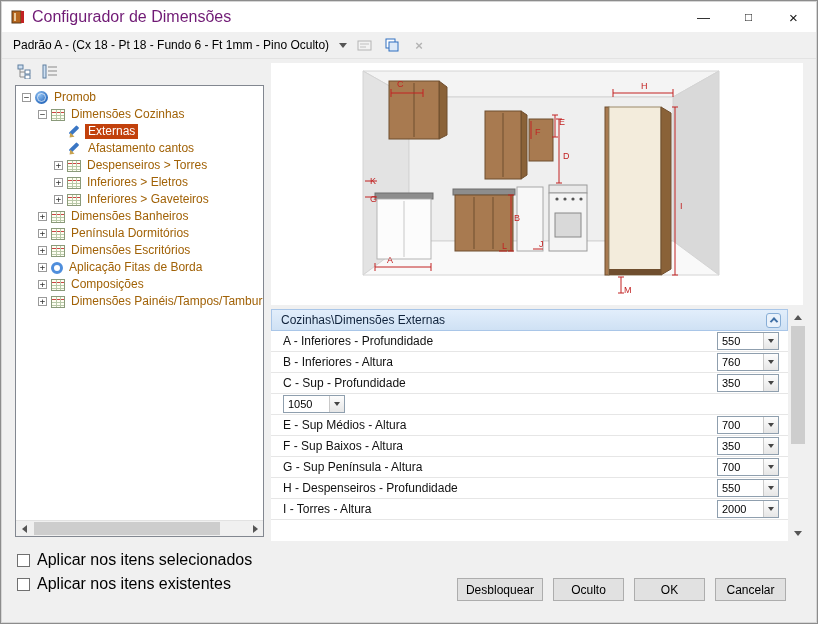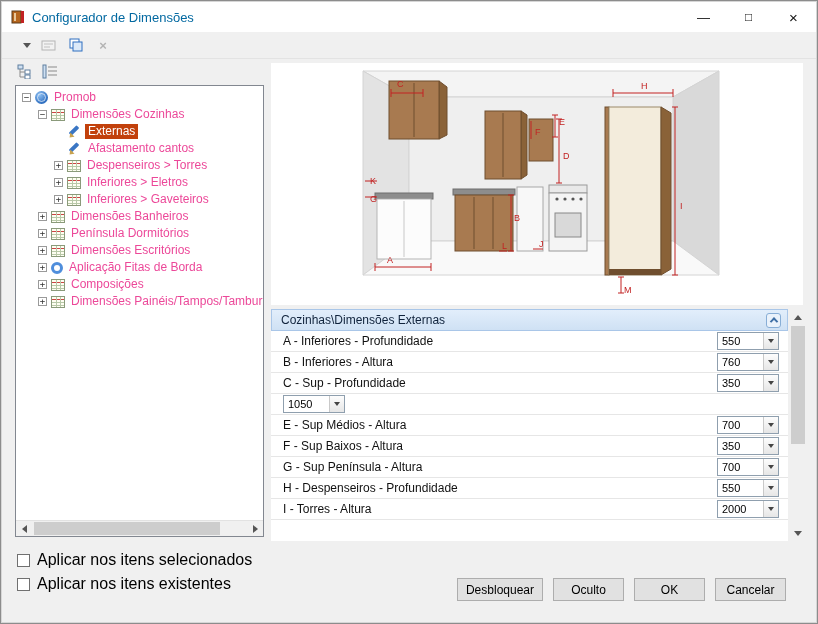--- a/index.html
+++ b/index.html
@@ -9,21 +9,21 @@
     border: 1px solid #8c8c8c; background: #f0f0f0;
     box-shadow: inset 0 0 0 1px #d6d6d6;
     overflow: hidden;
   }
   
   .titlebar {
     position: absolute; left: 1px; top: 1px; right: 1px; height: 30px;
     background: #ffffff; display: flex; align-items: center; padding-left: 8px;
   }
   .app-icon { width: 16px; height: 16px; margin-right: 6px; flex: none; }
-  .title { font-size: 13px; color: #0369a1; flex: 1; }
+  .title { font-size: 16px; color: #701a75; flex: 1; }
   .win-controls { display: flex; height: 100%; }
   .win-btn {
     width: 45px; height: 100%; display: flex; align-items: center; justify-content: center;
     font-size: 13px; color: #111; cursor: default;
   }
   .win-btn.max { font-size: 12px; }
   .win-btn.close { font-size: 15px; }
   
   .patternbar {
     position: absolute; left: 1px; top: 31px; right: 1px; height: 27px;
@@ -64,21 +64,21 @@
   .tico.table::before { content: ""; position: absolute; left: 0; right: 0; top: 2px; height: 1px;
     background: #c44; box-shadow: 0 3px 0 #b8c8a8, 0 6px 0 #b8c8a8; }
   .tico.table::after { content: ""; position: absolute; top: 0; bottom: 0; left: 4px; width: 1px;
     background: #b8c8a8; box-shadow: 4px 0 0 #b8c8a8; }
   .tico.pencil::before { content: ""; position: absolute; left: 5px; top: 0; width: 4px; height: 11px;
     background: #3a76c4; transform: rotate(45deg); border-radius: 1px; }
   .tico.pencil::after { content: ""; position: absolute; left: 1px; top: 9px;
     border-left: 3px solid transparent; border-right: 3px solid transparent; border-top: 4px solid #c8a24e;
     transform: rotate(45deg); }
   .tico.ribbon { width: 12px; height: 12px; border-radius: 50%; border: 3px solid #4f8edc; background: #fff; }
-  .tlabel { padding: 0 3px; line-height: 15px; color: #ec4899; }
+  .tlabel { padding: 0 3px; line-height: 15px; color: #a16207; }
   .tree-row.selected .tlabel { background: #c2410c; color: #fff; }
   
   .hscroll { position: absolute; left: 0; right: 0; bottom: 0; height: 16px; background: #f0f0f0;
     border-top: 1px solid #e2e2e2; display: flex; }
   .hs-btn { width: 16px; height: 15px; display: flex; align-items: center; justify-content: center; }
   .tri-left { width: 0; height: 0; border-top: 4px solid transparent; border-bottom: 4px solid transparent; border-right: 5px solid #555; }
   .tri-right { width: 0; height: 0; border-top: 4px solid transparent; border-bottom: 4px solid transparent; border-left: 5px solid #555; }
   .hs-track { flex: 1; position: relative; }
   .hs-thumb { position: absolute; left: 2px; top: 1px; height: 13px; width: 186px; background: #cdcdcd; }
   
@@ -139,20 +139,21 @@
     </span>
     <span class="title">Configurador de Dimensões</span>
     <div class="win-controls">
       <div class="win-btn">—</div>
       <div class="win-btn max">□</div>
       <div class="win-btn close">×</div>
     </div>
   </div>
 
   <div class="patternbar">
+    <span class="pattern-text">Padrão A - (Cx 18 - Pt 18 - Fundo 6 - Ft 1mm - Pino Oculto)</span>
     <span class="drop-arrow"></span>
     <span class="pbicon">
       <svg width="16" height="14" viewBox="0 0 16 14">
         <rect x="1" y="3" width="13" height="9" fill="#f2f2f2" stroke="#b4b4b4"></rect>
         <line x1="3" y1="6" x2="12" y2="6" stroke="#c0c0c0"></line>
         <line x1="3" y1="9" x2="9" y2="9" stroke="#c0c0c0"></line>
       </svg>
     </span>
     <span class="pbicon">
       <svg width="16" height="15" viewBox="0 0 16 15">

